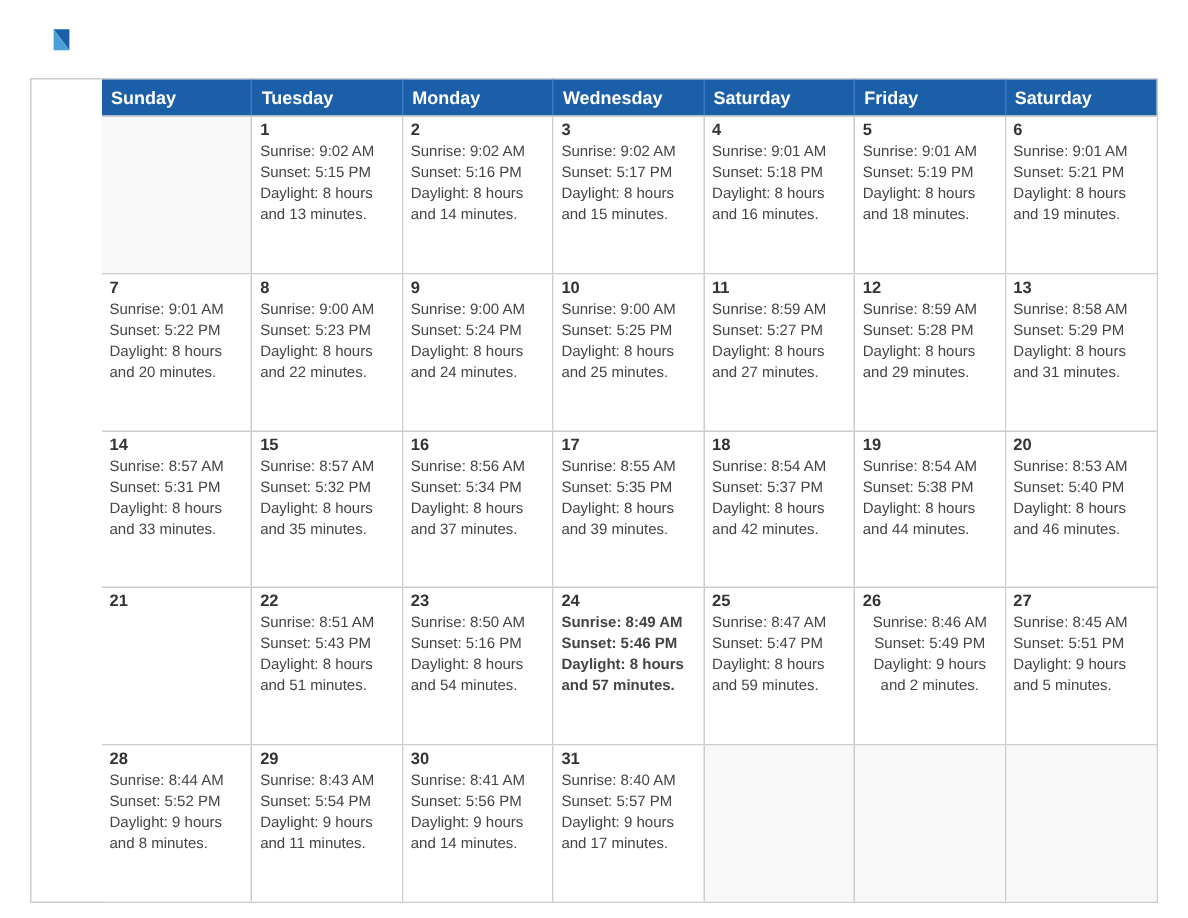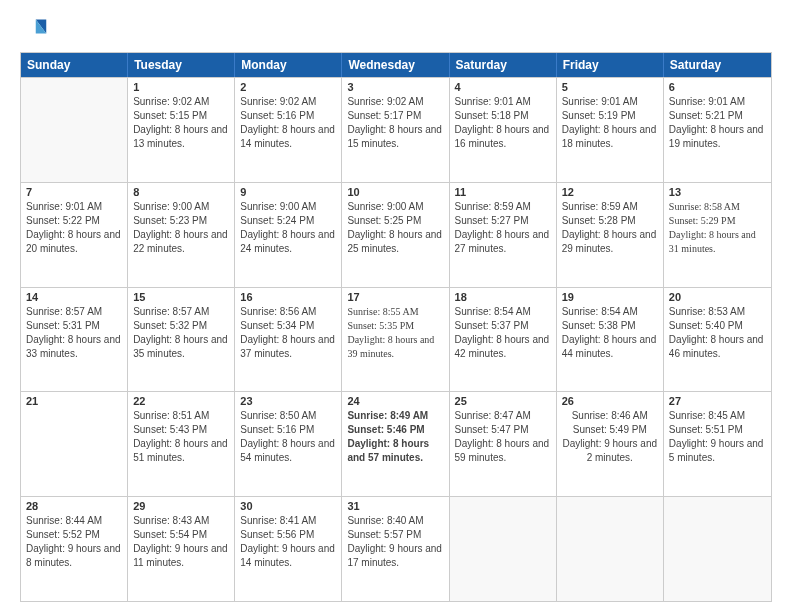--- a/index.html
+++ b/index.html
@@ -43,20 +43,21 @@
     }
     .location-title {
       font-size: 15px;
       color: #555;
     }
     .calendar {
       flex: 1;
       display: flex;
       flex-direction: column;
       border: 1px solid #ccc;
+      padding-left: 47px;
     }
     .cal-header-row {
       display: grid;
       grid-template-columns: repeat(7, 1fr);
       background: #1a5fa8;
     }
     .cal-header-cell {
       color: #fff;
       font-size: 12px;
       font-weight: bold;
@@ -202,21 +203,21 @@
 Daylight: 8 hours and 27 minutes.</div>
           </div>
           <div class="cal-cell">
             <div class="day-num">12</div>
             <div class="cell-info" style="white-space: pre-line;">Sunrise: 8:59 AM
 Sunset: 5:28 PM
 Daylight: 8 hours and 29 minutes.</div>
           </div>
           <div class="cal-cell">
             <div class="day-num">13</div>
-            <div class="cell-info" style="white-space: pre-line; font-family: Liberation Serif, serif;">Sunrise: 8:58 AM
+            <div class="cell-info" style="white-space: pre-line;">Sunrise: 8:58 AM
 Sunset: 5:29 PM
 Daylight: 8 hours and 31 minutes.</div>
           </div>
         </div>
         <div class="cal-row">
           <div class="cal-cell">
             <div class="day-num">14</div>
             <div class="cell-info" style="white-space: pre-line;">Sunrise: 8:57 AM
 Sunset: 5:31 PM
 Daylight: 8 hours and 33 minutes.</div>
@@ -228,21 +229,21 @@
 Daylight: 8 hours and 35 minutes.</div>
           </div>
           <div class="cal-cell">
             <div class="day-num">16</div>
             <div class="cell-info" style="white-space: pre-line;">Sunrise: 8:56 AM
 Sunset: 5:34 PM
 Daylight: 8 hours and 37 minutes.</div>
           </div>
           <div class="cal-cell">
             <div class="day-num">17</div>
-            <div class="cell-info" style="white-space: pre-line; font-family: Liberation Serif, serif;">Sunrise: 8:55 AM
+            <div class="cell-info" style="white-space: pre-line;">Sunrise: 8:55 AM
 Sunset: 5:35 PM
 Daylight: 8 hours and 39 minutes.</div>
           </div>
           <div class="cal-cell">
             <div class="day-num">18</div>
             <div class="cell-info" style="white-space: pre-line;">Sunrise: 8:54 AM
 Sunset: 5:37 PM
 Daylight: 8 hours and 42 minutes.</div>
           </div>
           <div class="cal-cell">

